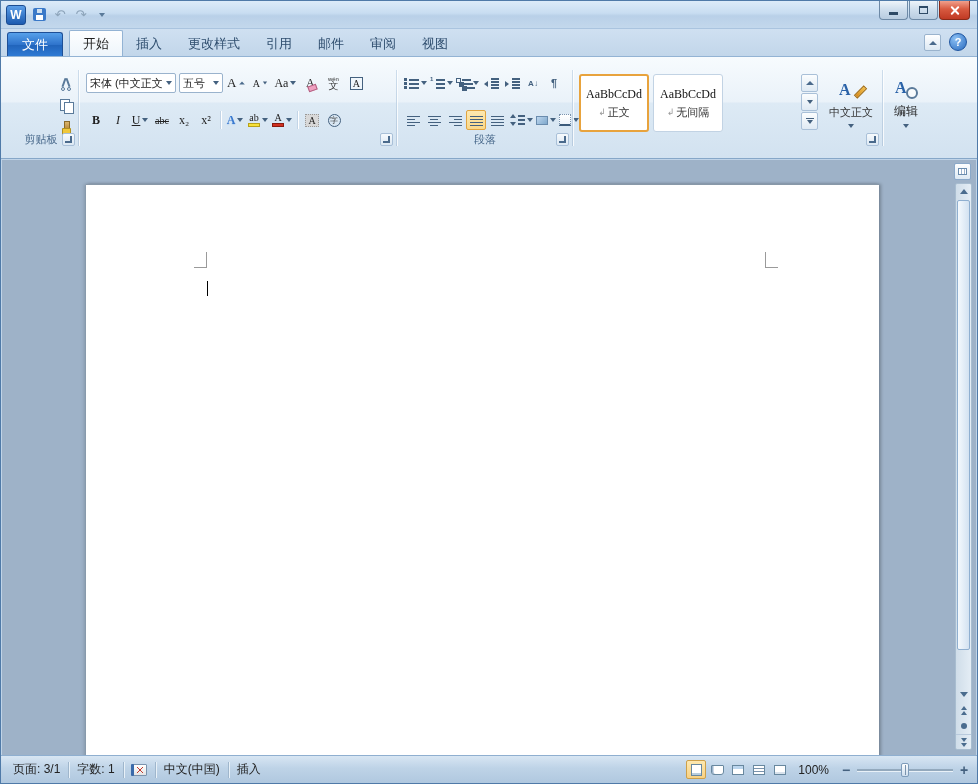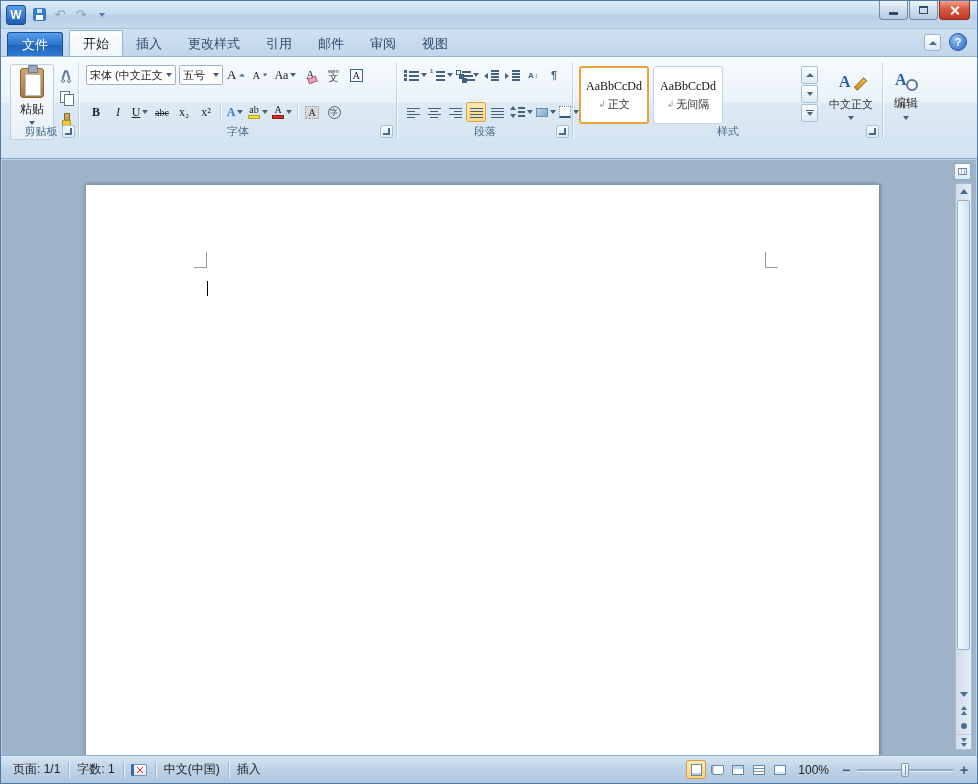--- a/index.html
+++ b/index.html
@@ -54,21 +54,21 @@
   .caret-up { width:0; height:0; border-left:4px solid transparent; border-right:4px solid transparent;
               border-bottom:4px solid #4a6a8c; }
   .help-btn { position:absolute; top:32px; right:10px; width:18px; height:18px; border-radius:50%;
     background:radial-gradient(circle at 35% 30%,#8cc0f4,#2a6cc0); border:1px solid #1d54a0;
     color:#fff; font-size:11px; font-weight:bold; display:flex; align-items:center; justify-content:center; }
 
   
   .ribbon { position:absolute; top:55px; left:0; right:0; height:103px;
     background:linear-gradient(180deg,#f7fbfe 0%,#eaf2f9 44%,#ddeaf5 46%,#d2e2f0 100%);
     border-top:1px solid #93b3d4; border-bottom:1px solid #86a7c8; z-index:2; }
-  .group { position:absolute; top:1px; height:84px; }
+  .group { position:absolute; top:9px; height:84px; }
   .group::after { content:""; position:absolute; top:4px; bottom:4px; right:0; width:1px;
     background:linear-gradient(#cdddec,#b7cbdf); box-shadow:1px 0 0 rgba(255,255,255,.8); }
   .group-label { position:absolute; bottom:3px; left:0; right:0; text-align:center;
     font-size:11px; color:#4a6a8c; }
   .launcher { position:absolute; bottom:4px; right:4px; width:13px; height:13px;
     border:1px solid #a9c0d8; border-radius:2px; background:linear-gradient(#f6fafd,#dce8f3);
     display:flex; align-items:center; justify-content:center; }
   .launcher::before { content:""; width:5px; height:5px;
     border-right:2px solid #4a6a8c; border-bottom:2px solid #4a6a8c; }
 
@@ -336,25 +336,20 @@
     <div class="tab">视图</div>
   </div>
   <div class="ribbon-min-btn">
       <span class="caret-up"></span>
     </div>
   <div class="help-btn">?</div>
 
   <div class="ribbon">
 
     <div class="group g-clip">
-      <div class="paste-btn">
-        <span class="ico-clipboard"></span>
-        <span>粘贴</span>
-        <span class="car"></span>
-      </div>
       <div class="clip-col">
         <div class="rbtn">
             <span class="ico-cut">
               <i></i>
               <i></i>
             </span>
           </div>
         <div class="rbtn">
             <span class="ico-copy"></span>
           </div>
@@ -441,21 +436,20 @@
           <span class="car"></span>
         </div>
         <span class="vdiv"></span>
         <div class="rbtn">
             <span class="glyph shade-a">A</span>
           </div>
         <div class="rbtn">
             <span class="circ">字</span>
           </div>
       </div>
-      <div class="group-label">字体</div>
       <div class="launcher"></div>
     </div>
 
     <div class="group g-para">
       <div class="para-row1">
         <div class="rbtn">
             <span class="ico-bul"></span>
             <span class="car"></span>
           </div>
         <div class="rbtn">
@@ -566,21 +560,20 @@
         <div class="gal-btn">
             <span class="gal-bar"></span>
             <span class="car"></span>
           </div>
       </div>
       <div class="chg-btn">
         <span class="ico-chg"><span class="A">A</span></span>
         <span class="chg-lbl">中文正文</span>
         <span class="car"></span>
       </div>
-      <div class="group-label">样式</div>
       <div class="launcher"></div>
     </div>
 
     <div class="group g-edit">
       <div class="edit-btn">
         <span class="ico-edit"><span class="A">A</span></span>
         <span>编辑</span>
         <span class="car"></span>
       </div>
     </div>
@@ -615,21 +608,21 @@
       <div class="sb-btn sb-pgdn">
           <span class="dbl">
             <span class="tri-dn"></span>
             <span class="tri-dn"></span>
           </span>
         </div>
     </div>
   </div>
 
   <div class="statusbar">
-    <div class="sb-item">页面: 1/1</div>
+    <div class="sb-item">页面: 3/1</div>
     <span class="sb-sep"></span>
     <div class="sb-item">字数: 1</div>
     <span class="sb-sep"></span>
     <div class="sb-item">
         <span class="ico-book"></span>
       </div>
     <span class="sb-sep"></span>
     <div class="sb-item">中文(中国)</div>
     <span class="sb-sep"></span>
     <div class="sb-item">插入</div>

